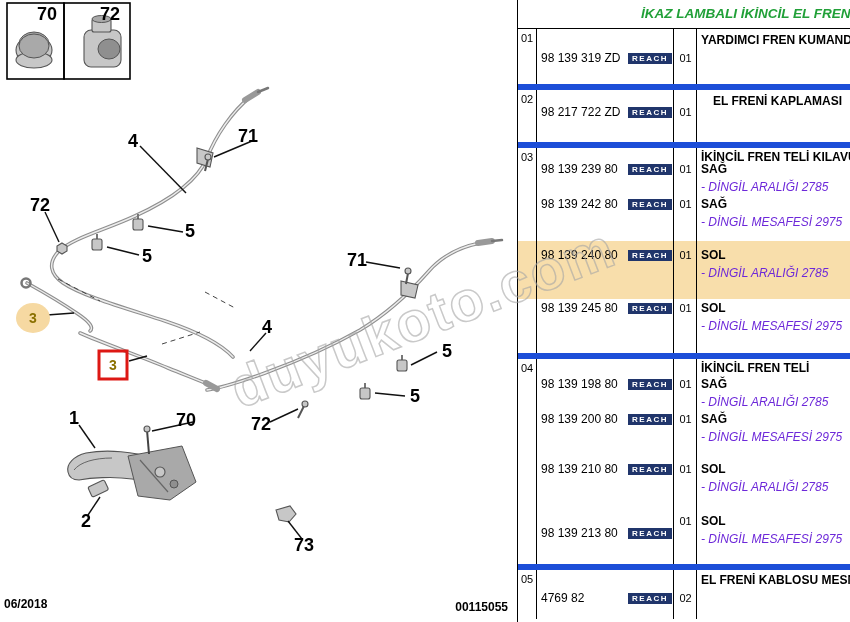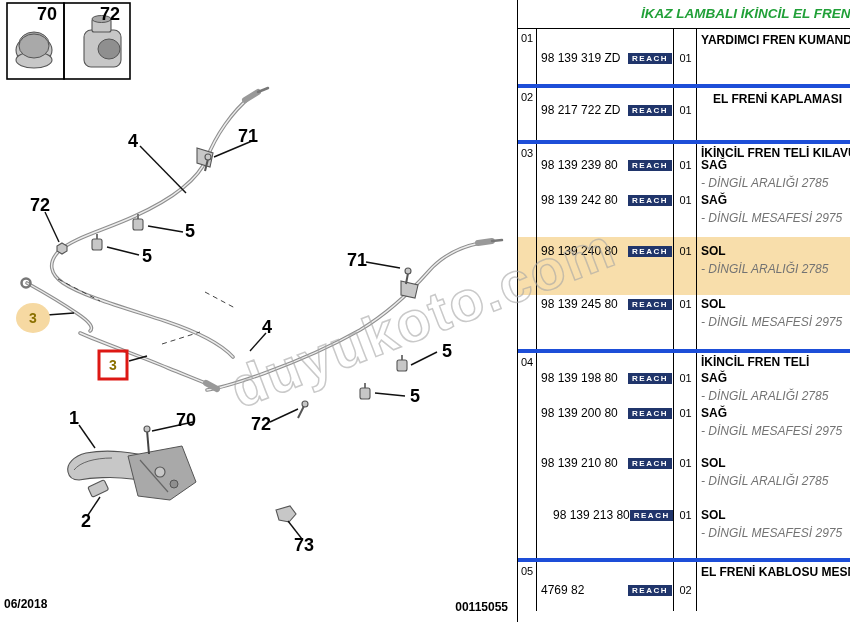--- a/index.html
+++ b/index.html
@@ -34,34 +34,34 @@
   
   #tablewrap{position:absolute;left:517px;top:0;width:333px;height:622px;
              border-left:1px solid #000;background:#fff;z-index:2;}
   .thead{height:28px;border-bottom:1px solid #000;position:relative;}
   .thead .code{position:absolute;left:6px;top:5px;font-size:15px;white-space:nowrap;}
   .thead .code b{font-weight:bold;}
   .thead .vdiv{position:absolute;left:265px;top:0;width:1px;height:100%;background:#000;}
   .trow-title{height:28px;border-bottom:1px solid #000;position:relative;overflow:hidden;}
   .trow-title .t{position:absolute;left:123px;top:6px;font-style:italic;font-weight:bold;
                  color:#21a038;font-size:13.5px;white-space:nowrap;}
-  .mrow{position:relative;border-bottom:4px solid #1d4ed8;}
+  .mrow{position:relative;border-bottom:6px solid #1d4ed8;}
   .mrow:last-child{border-bottom:none;}
   .no{position:absolute;left:3px;top:3px;font-size:11px;z-index:1;}
   .col-part{position:absolute;left:18px;top:0;bottom:0;width:137px;border-left:1px solid #000;z-index:1;}
   .col-qty{position:absolute;left:155px;top:0;bottom:0;width:23px;border-left:1px solid #000;z-index:1;}
   .col-desc{position:absolute;left:178px;top:0;bottom:0;width:160px;border-left:1px solid #000;z-index:1;}
   .pe{position:absolute;left:4px;right:2px;height:14px;display:flex;
       justify-content:space-between;align-items:center;}
   .pn{font-weight:normal;font-size:12px;white-space:nowrap;}
   .badge{background:#20356b;color:#fff;font-size:8px;font-weight:bold;letter-spacing:1.5px;
          padding:2px 4px 1px 4px;line-height:1;cursor:pointer;}
   .qv{position:absolute;left:0;width:100%;text-align:center;font-size:11px;height:14px;line-height:14px;}
   .dh{position:absolute;left:4px;font-weight:bold;font-size:12px;white-space:nowrap;line-height:14px;}
-  .note{position:absolute;left:4px;font-style:italic;color:#737373;font-size:12px;
+  .note{position:absolute;left:4px;font-style:italic;color:#6d28d9;font-size:12px;
         white-space:nowrap;line-height:14px;}
   .hl{position:absolute;left:0;right:0;background:#f8deab;z-index:0;}
 </style>
 </head>
 <body>
 
 <div id="page">
 
   <svg id="diagram-svg" width="517" height="622" viewBox="0 0 517 622">
 
@@ -294,21 +294,21 @@
             <span class="badge">REACH</span>
           </div>
         <div class="pe" style="top:53px;">
             <span class="pn">98 139 200 80</span>
             <span class="badge">REACH</span>
           </div>
         <div class="pe" style="top:103px;">
             <span class="pn">98 139 210 80</span>
             <span class="badge">REACH</span>
           </div>
-        <div class="pe" style="top:155px;margin-left:12px;">
+        <div class="pe" style="top:167px;">
             <span class="pn">98 139 213 80</span>
             <span class="badge">REACH</span>
           </div>
       </div>
       <div class="col-qty">
         <div class="qv" style="top:18px;">01</div>
         <div class="qv" style="top:53px;">01</div>
         <div class="qv" style="top:103px;">01</div>
         <div class="qv" style="top:155px;">01</div>
       </div>

